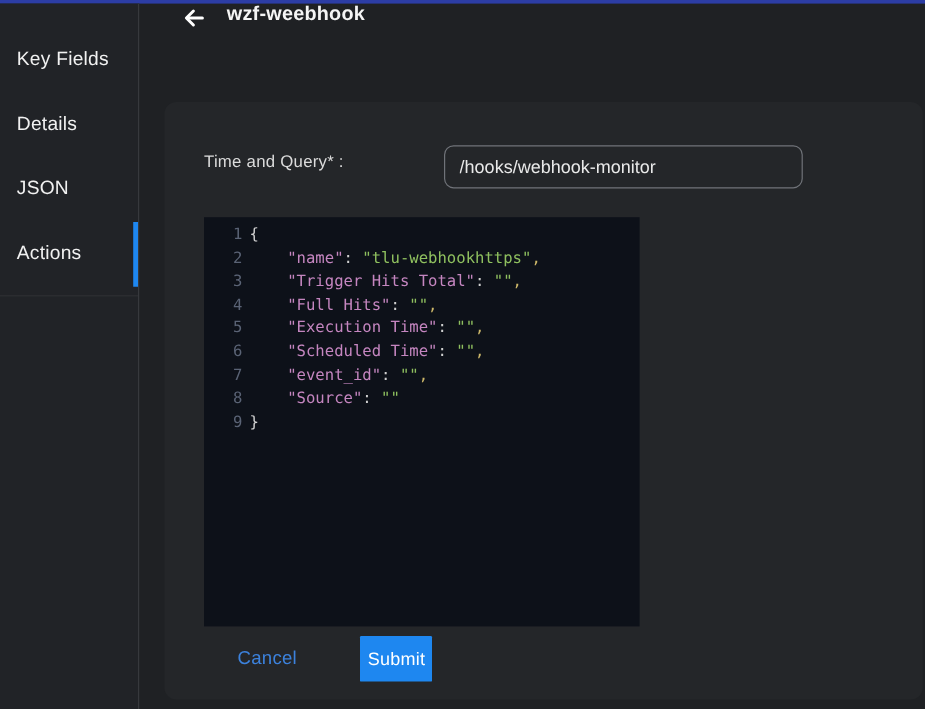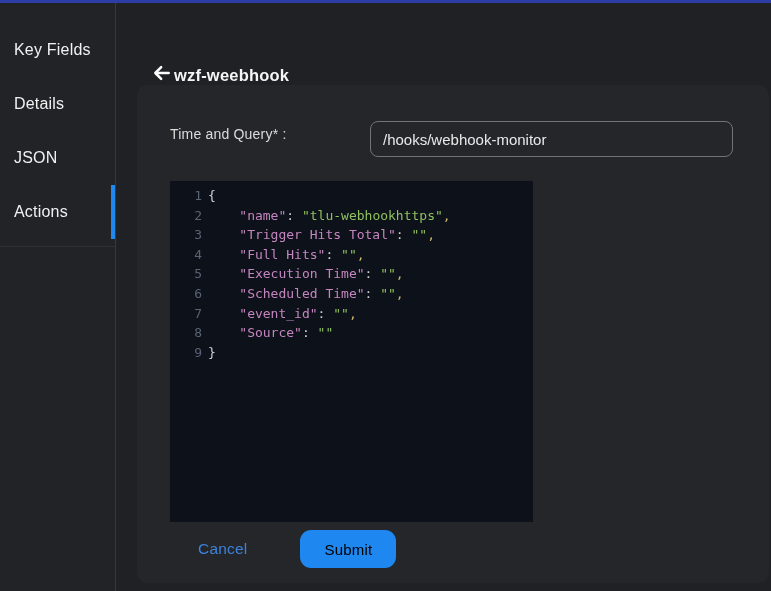--- a/index.html
+++ b/index.html
@@ -34,43 +34,43 @@
     height:54px;display:flex;align-items:center;
     padding-left:14px;font-size:16px;color:#f1f1f1;
     cursor:pointer;letter-spacing:.2px;
   }
   .side-item.active{box-shadow:inset -4px 0 0 var(--accent-blue);}
   .side-divider{border-top:1px solid #2e3034;margin-top:7px;}
 
   
   .main{flex:1;display:flex;flex-direction:column;padding:0 2px 6px 21px;}
   .page-header{
-    height:82px;display:flex;align-items:flex-end;
-    padding-left:13px;
+    height:82px;display:flex;align-items:flex-start;
+    padding-left:13px;gap:15px;
   }
   .back-btn{
     width:24px;height:24px;display:flex;align-items:center;justify-content:center;
     cursor:pointer;flex:0 0 auto;
   }
   .page-title{font-size:16.5px;font-weight:700;color:#f5f5f5;letter-spacing:.2px;}
 
   
   .card{
     background:#242629;border-radius:10px;
     height:498px;width:100%;
     padding:36px 0 0 33px;
   }
   .form-row{display:flex;align-items:flex-start;}
   .form-row + .form-row{margin-top:24px;}
   .form-label{
     width:200px;min-width:200px;padding-top:5px;
     font-size:14px;color:#dcdcdc;letter-spacing:.2px;
   }
   .path-input{
-    width:363px;height:36px;
+    width:299px;height:36px;
     background:transparent;border:1px solid #707379;border-radius:8px;
     color:#e9e9e9;font-size:15px;padding:0 12px;
     font-family:"Liberation Sans", sans-serif;outline:none;
   }
 
   
   .editor{
     width:363px;height:341px;
     background:var(--editor-bg);
     font-family:"DejaVu Sans Mono","Liberation Mono",monospace;
@@ -89,22 +89,22 @@
   .tk-pun{color:var(--punct-gray);}
   .tk-com{color:var(--comma-yellow);}
 
   
   .btn-row{margin-top:8px;margin-left:18px;display:flex;align-items:center;gap:26px;}
   .cancel-link{
     color:var(--cancel-blue);font-size:15.5px;cursor:pointer;
     padding:8px 10px;letter-spacing:.2px;
   }
   .submit-btn{
-    margin-left:17px;width:96px;height:38px;
-    background:var(--accent-blue);color:#000000;border:none;border-radius:11px;
+    margin-left:17px;width:60px;height:38px;
+    background:var(--accent-blue);color:#ffffff;border:none;border-radius:1px;
     font-size:15px;font-family:"Liberation Sans", sans-serif;cursor:pointer;
     letter-spacing:.2px;
   }
 </style>
 </head>
 <body>
 
 <div class="top-accent"></div>
 
 <div class="app">

